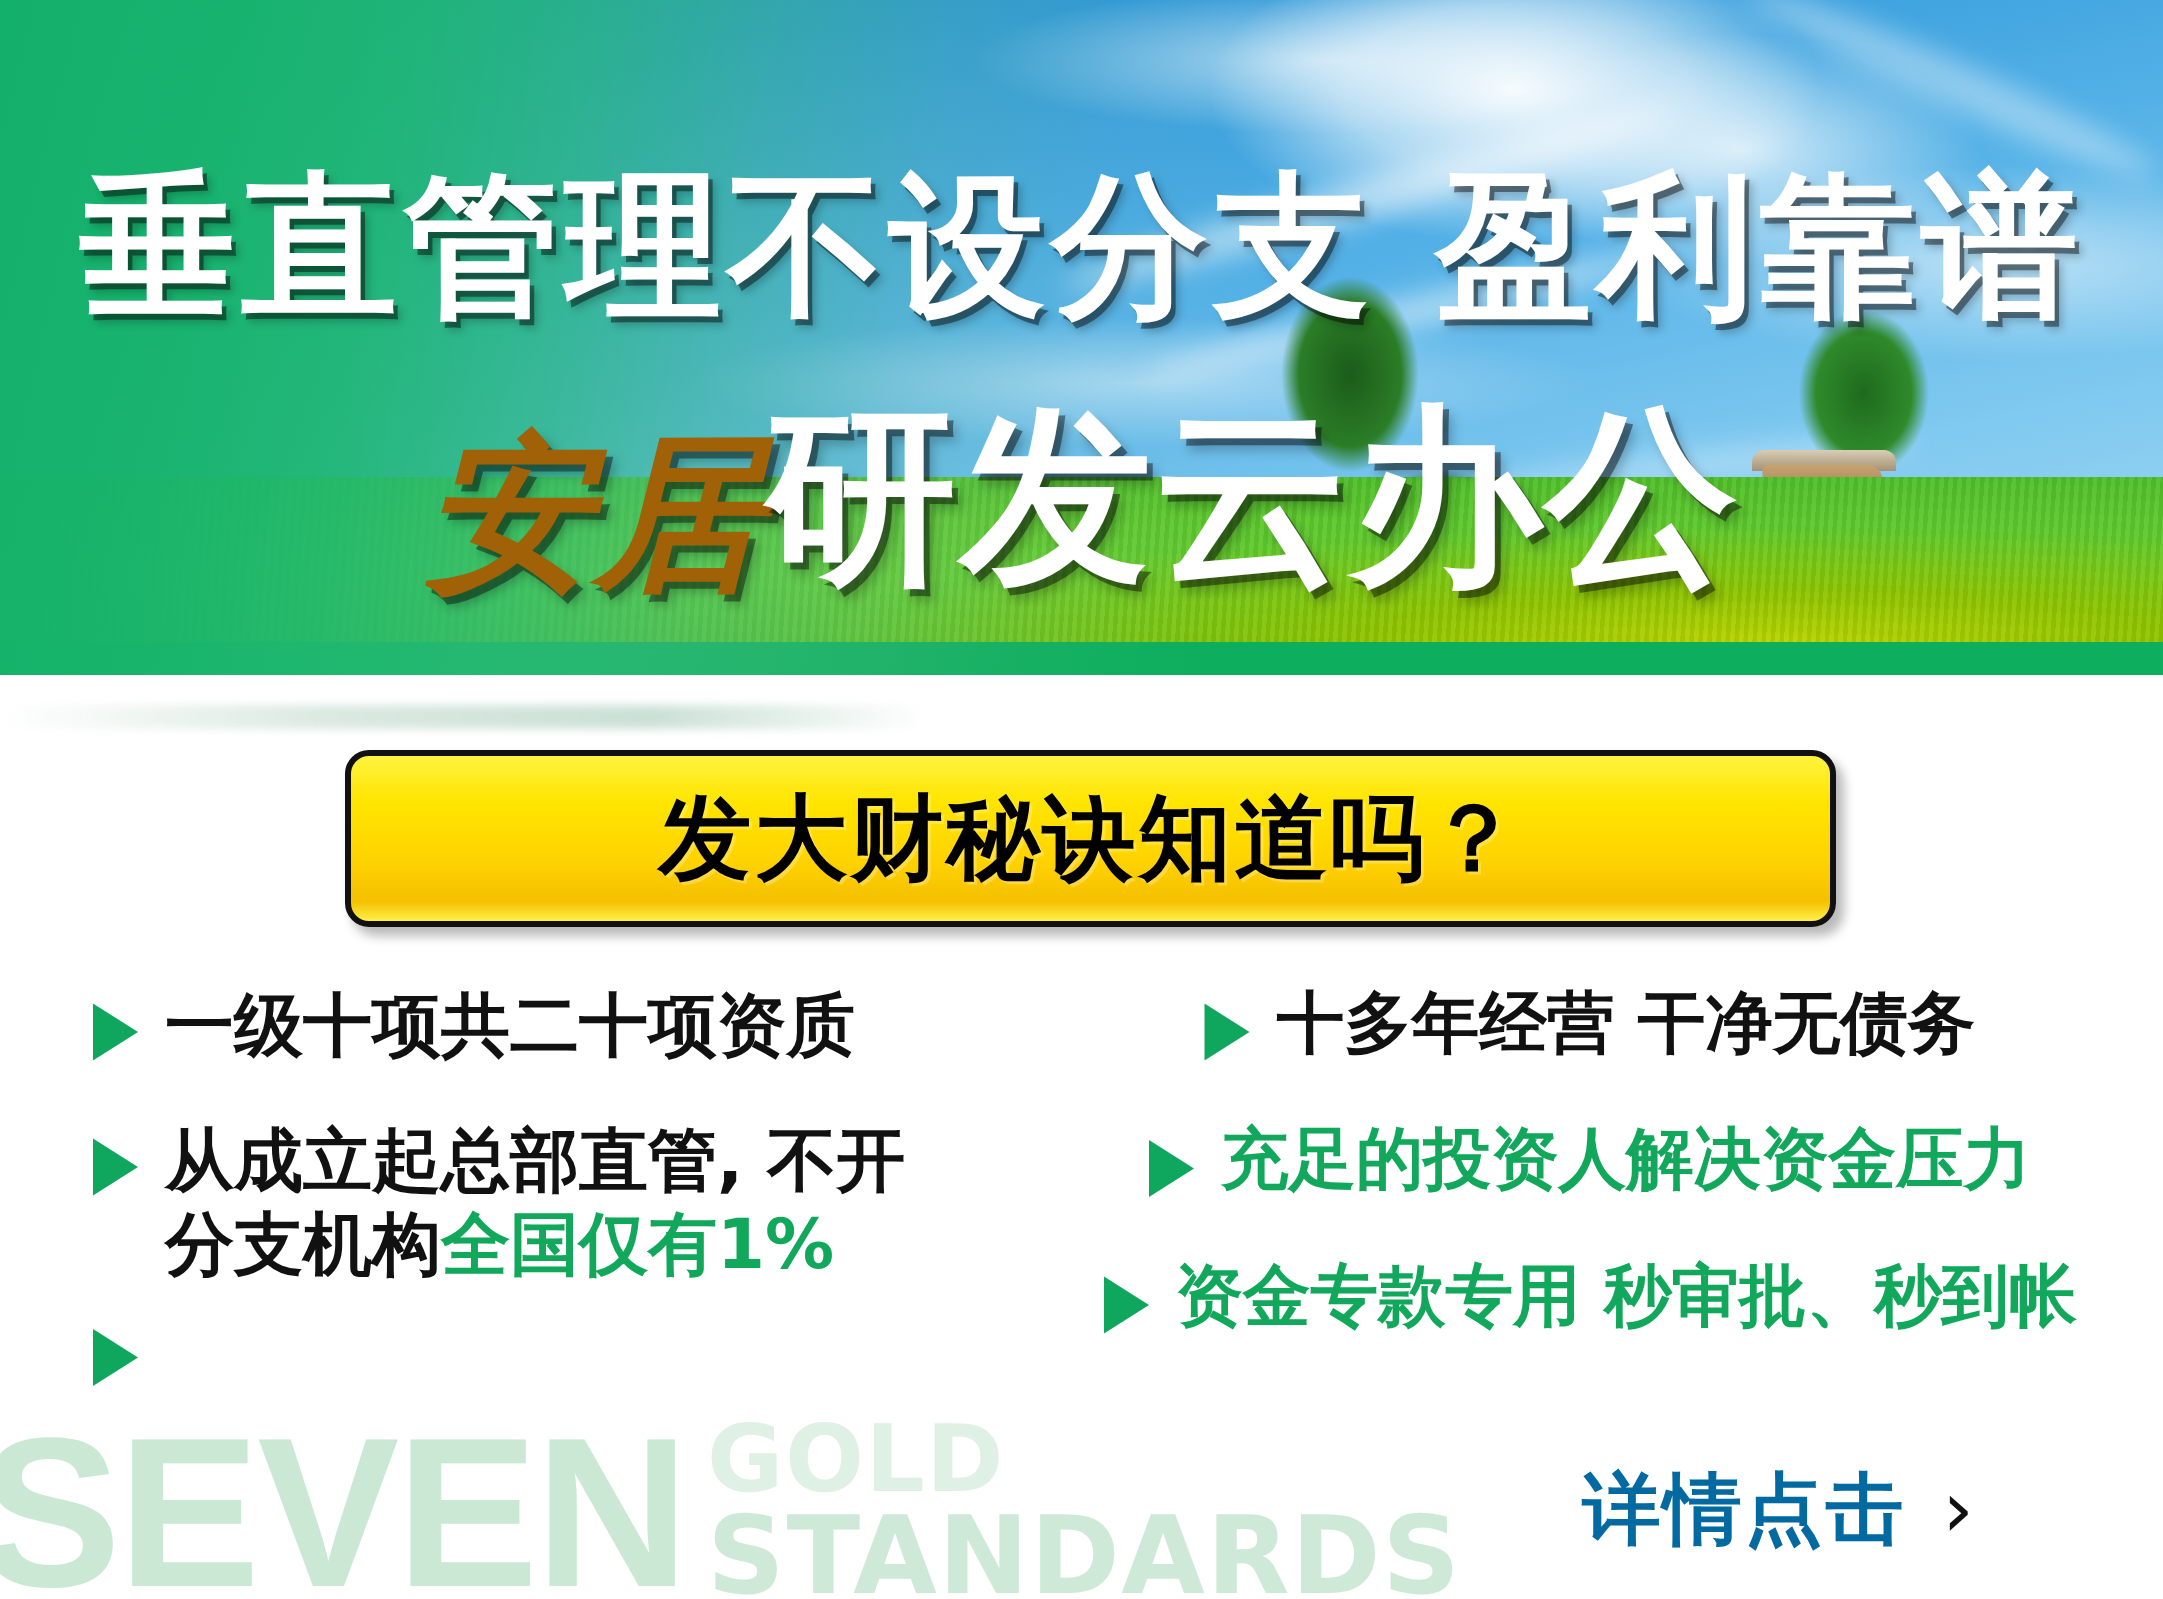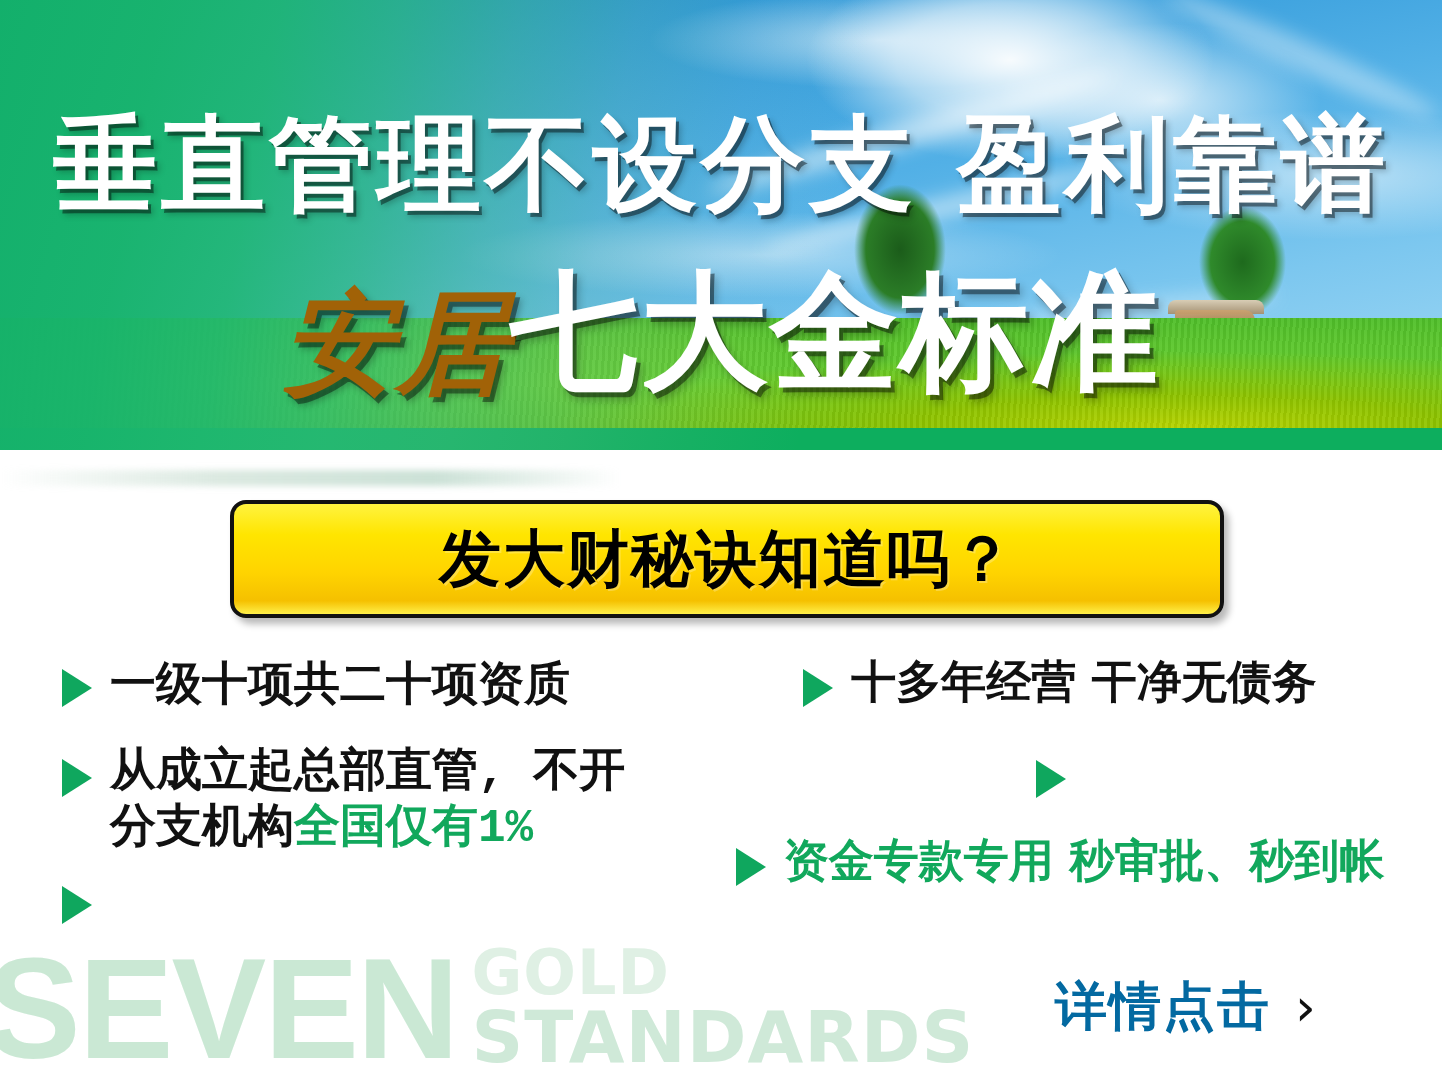--- a/index.html
+++ b/index.html
@@ -131,21 +131,21 @@
     border-left:30px solid #0fa75e;
     border-top:19px solid transparent;
     border-bottom:19px solid transparent;
   }
   .btext{font-size:46px;line-height:1.22;font-weight:700;color:#111;letter-spacing:0px;}
   .btext.green{color:#11a85c;}
   .hl{color:#11a85c;font-weight:700;}
 
   .b-right .btext{font-size:45px;}
   .col-right .bullet{margin-bottom:36px;justify-content:center;}
-  .col-left .b2{margin-bottom:15px;font-family:Liberation Mono, monospace;}
+  .col-left .b2{margin-bottom:15px;}
 
   
   .cta{position:absolute;left:1055px;top:972px;display:flex;align-items:center;}
   .cta-text{font-size:52px;font-weight:700;color:#0369a1;letter-spacing:2px;}
   .cta-chev{margin-left:24px;font-size:52px;color:#111;font-weight:400;line-height:1;}
 
   
   .wm{position:absolute;left:-14px;top:955px;height:120px;pointer-events:none;
       display:flex;align-items:flex-end;}
   .wm-seven{
@@ -175,21 +175,21 @@
     <div class="houseroof"></div>
     <div class="house"></div>
 
     <div class="lawn"></div>
     <div class="greenbar"></div>
     <div class="leftwash"></div>
 
     <div class="headline">垂直管理不设分支 盈利靠谱</div>
 
     <div class="subline">
-      <span class="anju">安居</span><span class="qidajin">七大金标准</span>
+      <span class="anju">安居</span><span class="qidajin">研发云办公</span>
     </div>
   </div>
   <div class="heroshadow"></div>
 
   <div class="ybanner">
     <span class="ybanner-text">发大财秘诀知道吗？</span>
   </div>
 
   <div class="cols">
 
@@ -216,20 +216,21 @@
 
     <div class="col col-right">
 
       <div class="bullet b-right">
         <span class="tri"></span>
         <span class="btext">十多年经营  干净无债务</span>
       </div>
 
       <div class="bullet b-right">
         <span class="tri"></span>
+        <span class="btext green">充足的投资人解决资金压力</span>
       </div>
 
       <div class="bullet b-right">
         <span class="tri"></span>
         <span class="btext green">资金专款专用  秒审批、秒到帐</span>
       </div>
 
     </div>
   </div>
 

